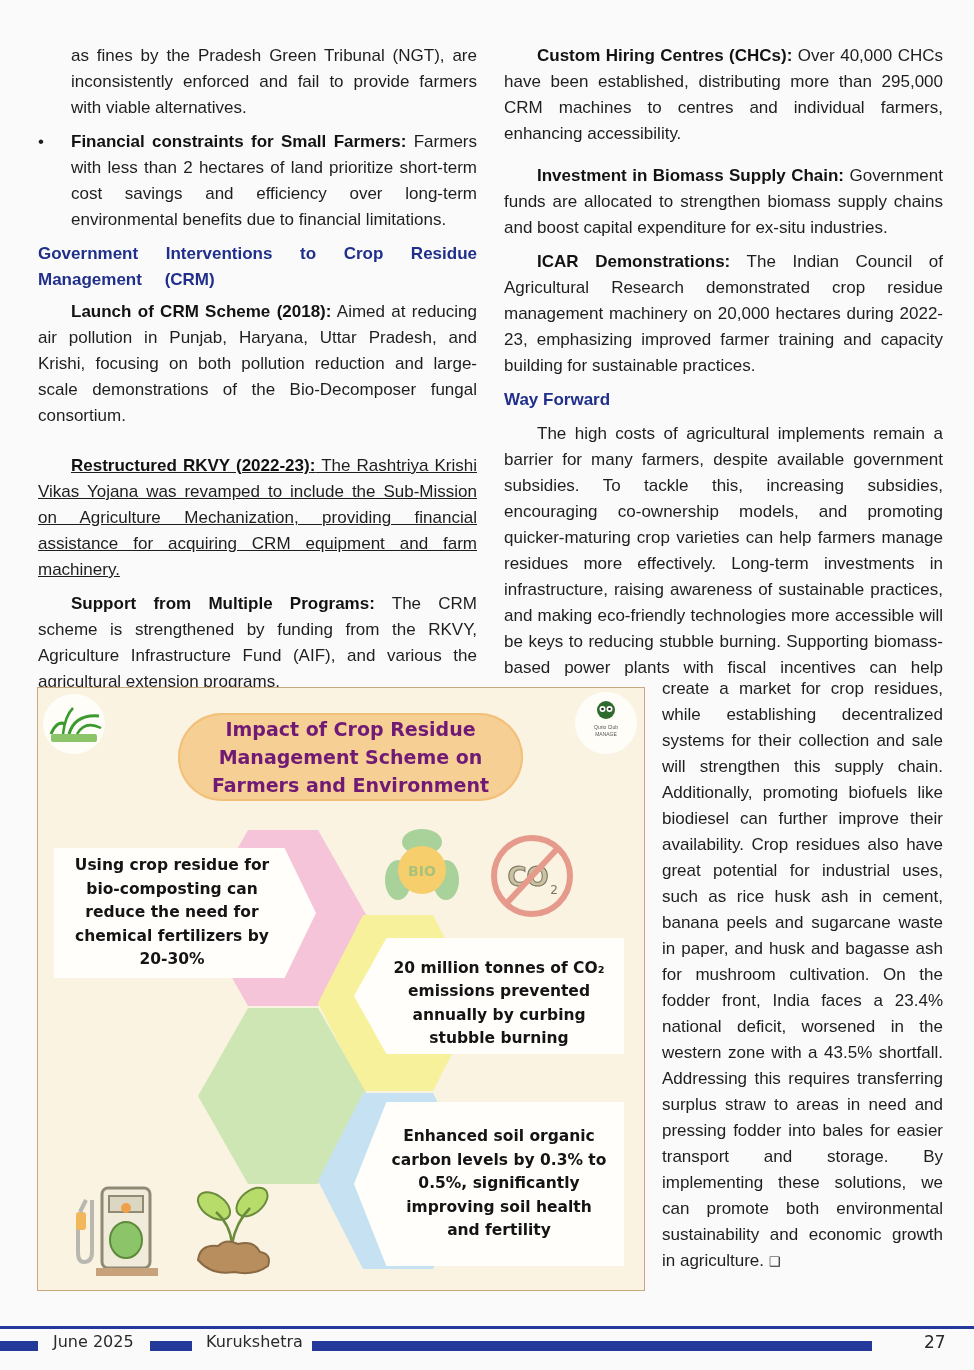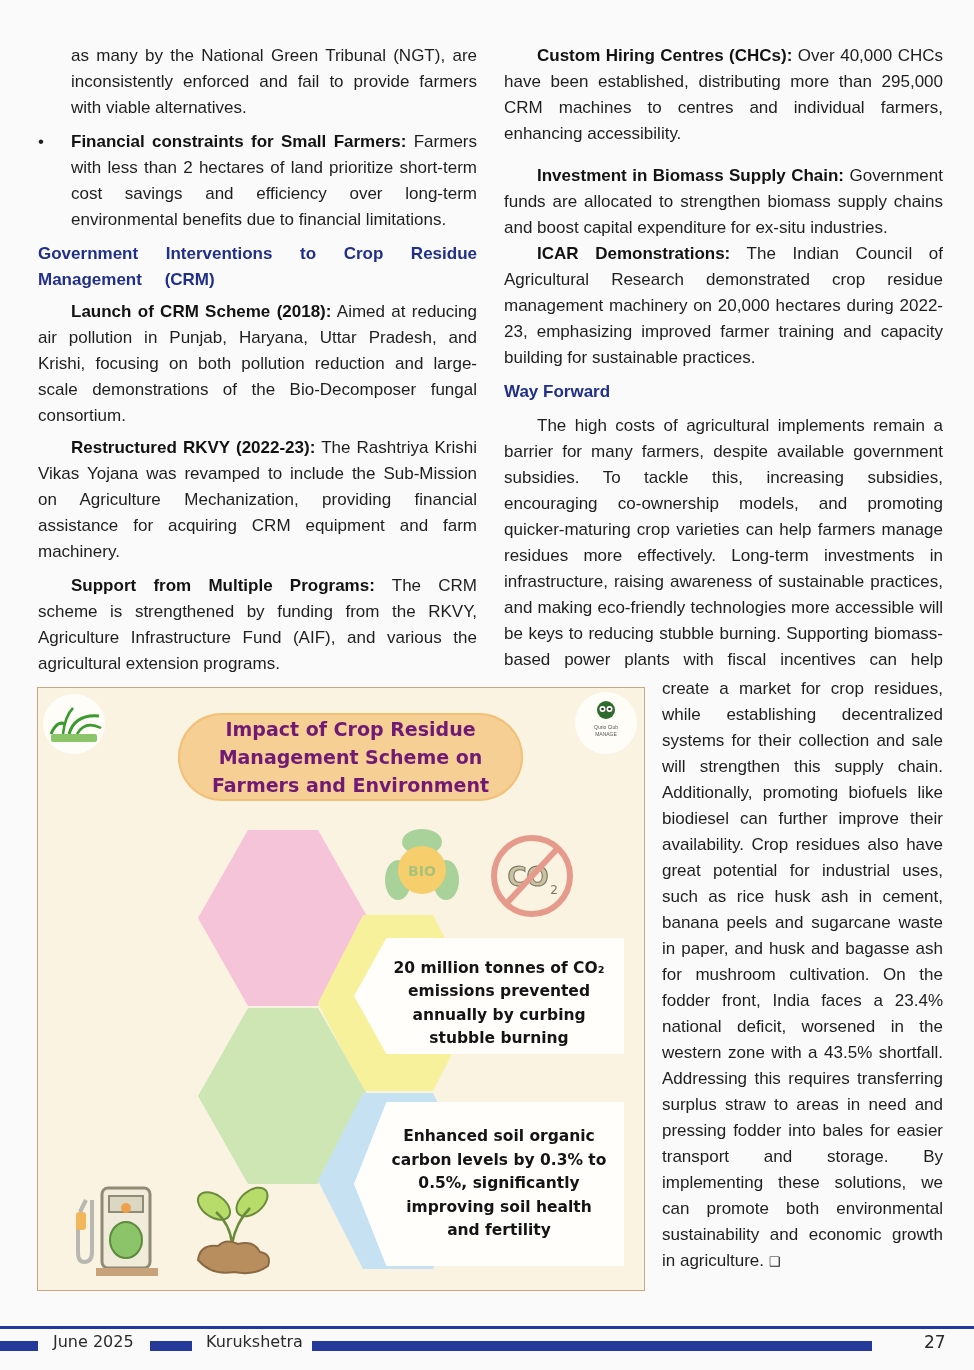--- a/index.html
+++ b/index.html
@@ -43,35 +43,35 @@
   
   .footer { position: absolute; left: 0; top: 1326px; width: 892px; height: 40px; }
   .footer-rule { position: absolute; left: 0; top: 0; width: 974px; height: 3px; background: #24399a; }
   .fbar { position: absolute; top: 15px; height: 10px; background: #24399a; }
   .ftext { position: absolute; top: 6px; font-size: 16px; color: #2a2a2a; font-family: "DejaVu Sans", sans-serif; }
 </style>
 </head>
 <body>
 
 <div class="col" style="left:38px; top:43px; width:439px;">
-  <p style="padding-left:33px;">as many by the National Green Tribunal (NGT), are inconsistently enforced and fail to provide farmers with viable alternatives.</p>
+  <p style="padding-left:33px;">as fines by the Pradesh Green Tribunal (NGT), are inconsistently enforced and fail to provide farmers with viable alternatives.</p>
   <div class="bullet" style="margin-top:8px;">
     <span class="bullet-dot">•</span>
     <b>Financial constraints for Small Farmers:</b><span> Farmers with less than 2 hectares of land prioritize short-term cost savings and efficiency over long-term environmental benefits due to financial limitations.</span>
   </div>
   <div class="heading" style="margin-top:8px; text-align:justify; text-align-last:left; word-spacing:18px;">Government Interventions to Crop Residue Management (CRM)</div>
   <p class="ind" style="margin-top:6px;"><b>Launch of CRM Scheme (2018):</b><span> Aimed at reducing air pollution in Punjab, Haryana, Uttar Pradesh, and Krishi, focusing on both pollution reduction and large-scale demonstrations of the Bio-Decomposer fungal consortium.</span></p>
-  <p class="ind" style="margin-top:6px;"><b>Restructured RKVY (2022-23):</b><span> The Rashtriya Krishi Vikas Yojana was revamped to include the Sub-Mission on Agriculture Mechanization, providing financial assistance for acquiring CRM equipment and farm machinery.</span></p>
+  <p class="ind" style="margin-top:24px;text-decoration:underline;"><b>Restructured RKVY (2022-23):</b><span> The Rashtriya Krishi Vikas Yojana was revamped to include the Sub-Mission on Agriculture Mechanization, providing financial assistance for acquiring CRM equipment and farm machinery.</span></p>
   <p class="ind" style="margin-top:8px;"><b>Support from Multiple Programs:</b><span> The CRM scheme is strengthened by funding from the RKVY, Agriculture Infrastructure Fund (AIF), and various the agricultural extension programs.</span></p>
 </div>
 
 <div class="col" style="left:504px; top:43px; width:439px;">
   <p class="ind"><b>Custom Hiring Centres (CHCs):</b><span> Over 40,000 CHCs have been established, distributing more than 295,000 CRM machines to centres and individual farmers, enhancing accessibility.</span></p>
   <p class="ind" style="margin-top:16px;"><b>Investment in Biomass Supply Chain:</b><span> Government funds are allocated to strengthen biomass supply chains and boost capital expenditure for ex-situ industries.</span></p>
-  <p class="ind" style=""><b>ICAR Demonstrations:</b><span> The Indian Council of Agricultural Research demonstrated crop residue management machinery on 20,000 hectares during 2022-23, emphasizing improved farmer training and capacity building for sustainable practices.</span></p>
+  <p class="ind" style="margin-top:8px;"><b>ICAR Demonstrations:</b><span> The Indian Council of Agricultural Research demonstrated crop residue management machinery on 20,000 hectares during 2022-23, emphasizing improved farmer training and capacity building for sustainable practices.</span></p>
   <div class="heading" style="margin-top:8px;">Way Forward</div>
   <p class="ind" style="margin-top:8px; text-align-last:justify;">The high costs of agricultural implements remain a barrier for many farmers, despite available government subsidies. To tackle this, increasing subsidies, encouraging co-ownership models, and promoting quicker-maturing crop varieties can help farmers manage residues more effectively. Long-term investments in infrastructure, raising awareness of sustainable practices, and making eco-friendly technologies more accessible will be keys to reducing stubble burning. Supporting biomass-based power plants with fiscal incentives can help</p>
 </div>
 
 <div class="col" style="left:662px; top:676px; width:281px;">
   <p><span>create a market for crop residues, while establishing decentralized systems for their collection and sale will strengthen this supply chain. Additionally, promoting biofuels like biodiesel can further improve their availability. Crop residues also have great potential for industrial uses, such as rice husk ash in cement, banana peels and sugarcane waste in paper, and husk and bagasse ash for mushroom cultivation. On the fodder front, India faces a 23.4% national deficit, worsened in the western zone with a 43.5% shortfall. Addressing this requires transferring surplus straw to areas in need and pressing fodder into bales for easier transport and storage. By implementing these solutions, we can promote both environmental sustainability and economic growth in agriculture.</span> <span style="font-size:13px;">❑</span></p>
 </div>
 
 <div class="info">
 
@@ -120,20 +120,21 @@
     <text x="38" y="48" text-anchor="middle" font-family="DejaVu Sans, sans-serif" font-weight="bold" font-size="14" fill="#a8c27a">BIO</text>
   </svg>
 
   <svg class="hex" style="left:452px; top:146px;" width="84" height="84" viewBox="0 0 84 84">
     <circle cx="42" cy="42" r="38" fill="none" stroke="#e59a8c" stroke-width="6"></circle>
     <text x="38" y="52" text-anchor="middle" font-family="DejaVu Sans, sans-serif" font-weight="bold" font-size="26" fill="#c9c1a0" stroke="#7a7462" stroke-width="1">CO</text>
     <text x="64" y="60" text-anchor="middle" font-family="DejaVu Sans, sans-serif" font-size="12" fill="#7a7462">2</text>
     <line x1="16" y1="70" x2="68" y2="14" stroke="#e59a8c" stroke-width="6"></line>
   </svg>
 
+  <div class="card card-r" style="left:16px; top:160px; width:262px; height:130px; padding:0 40px 0 14px; box-sizing:border-box;">Using crop residue for bio-composting can reduce the need for chemical fertilizers by 20-30%</div>
   <div class="card card-l" style="left:316px; top:250px; width:270px; height:116px; padding:15px 14px 0 34px; box-sizing:border-box;">20 million tonnes of CO₂ emissions prevented annually by curbing stubble burning</div>
   <div class="card card-l" style="left:316px; top:414px; width:270px; height:164px; padding:0 14px 0 34px; box-sizing:border-box;">Enhanced soil organic carbon levels by 0.3% to 0.5%, significantly improving soil health and fertility</div>
 
   <svg class="hex" style="left:34px; top:494px;" width="90" height="98" viewBox="0 0 90 98">
     <path d="M20 18 L20 70 Q20 80 12 80 Q6 80 6 70 L6 40" stroke="#b8b8b0" stroke-width="4" fill="none"></path>
     <rect x="4" y="30" width="10" height="18" rx="3" fill="#f2b75b"></rect>
     <path d="M8 30 L14 18" stroke="#b8b8b0" stroke-width="4"></path>
     <rect x="30" y="6" width="48" height="80" rx="6" fill="#f0ebda" stroke="#8e8a74" stroke-width="3"></rect>
     <rect x="37" y="14" width="34" height="16" fill="#dcd7c2" stroke="#8e8a74" stroke-width="2"></rect>
     <circle cx="54" cy="26" r="5" fill="#f0a04a"></circle>

